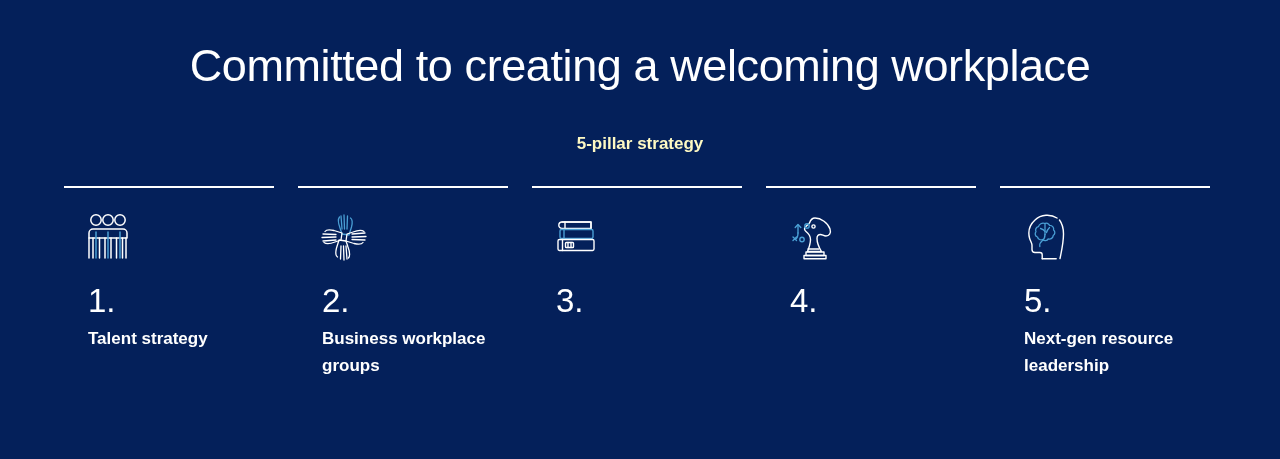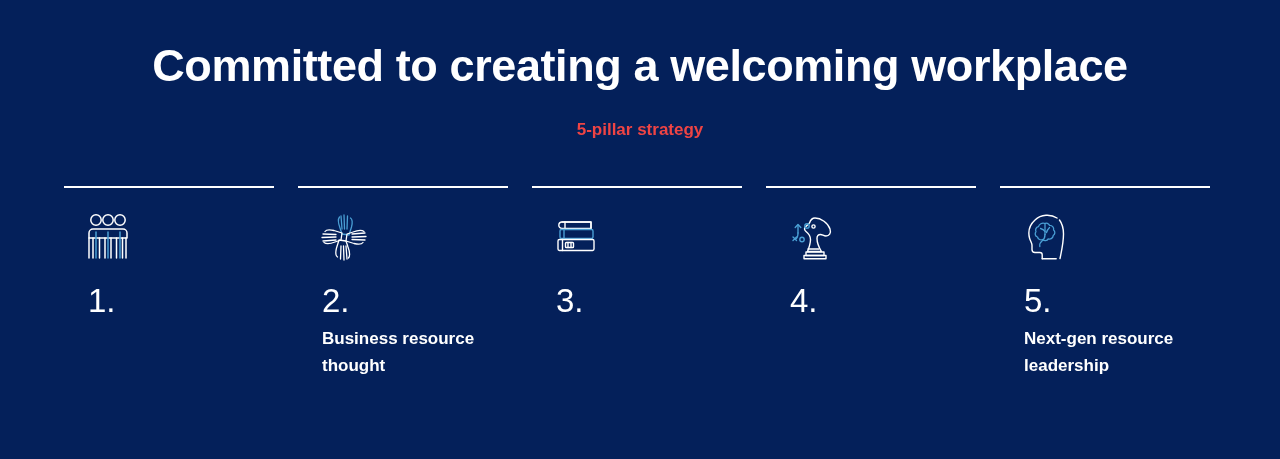--- a/index.html
+++ b/index.html
@@ -25,35 +25,35 @@
   }
 
   
   .title {
     position:absolute;
     top:40px;
     left:0;
     width:1280px;
     text-align:center;
     font-size:45px;
-    font-weight:bold;
+    font-weight:normal;
     letter-spacing:-0.4px;
     line-height:1.15;
     color:#ffffff;
   }
 
   .subtitle {
     position:absolute;
-    top:120px;
+    top:134px;
     left:0;
     width:1280px;
     text-align:center;
     font-size:17px;
     font-weight:bold;
-    color:#ef4444;
+    color:#fef9c3;
   }
 
   
   .pillars {
     position:absolute;
     top:186px;
     left:64px;
     width:1152px;
     display:flex;
     flex-direction:row;
@@ -123,20 +123,21 @@
           <circle cx="35" cy="8" r="5.2"></circle>
           <path d="M4 21 a4 4 0 0 1 4-4 h30 a4 4 0 0 1 4 4 v5 h-38 z"></path>
           <path d="M4 26 v20 M41 26 v20"></path>
           <g stroke="#4a9fd5">
             <path d="M11 20 v26 M23 20 v26 M35 20 v26"></path>
           </g>
           <path d="M8 26 v20 M14.5 26 v20 M20 26 v20 M26 26 v20 M31.5 26 v20 M37.5 26 v20"></path>
         </svg>
       </div>
       <div class="pillar-number">1.</div>
+      <div class="pillar-label">Talent strategy</div>
     </div>
 
     <div class="pillar">
       <div class="pillar-rule"></div>
       <div class="pillar-icon">
         <svg width="50" height="52" viewBox="0 0 50 52" fill="none" stroke="#ffffff" stroke-width="1.3" stroke-linecap="round" stroke-linejoin="round">
 
           <g stroke="#4a9fd5">
             <path d="M22 4 l1 13 M25 3 l0.5 14 M28.5 4 l-0.5 13"></path>
             <path d="M20.5 5 c-1.5 2 -1 7 0.5 11 l2 6 l7 1 l2.5 -8 c1 -4 0.5 -8 -1 -9"></path>
@@ -146,21 +147,21 @@
           <path d="M45 19.5 c-2 -1.5 -7 -1 -11 0.5 l-6 2 l-1 7 l8 2.5 c4 1 8 0.5 9 -1"></path>
 
           <path d="M28 47 l-1 -13 M25 48 l-0.5 -14 M21.5 47 l0.5 -13"></path>
           <path d="M29.5 46 c1.5 -2 1 -7 -0.5 -11 l-2 -6 l-7 -1 l-2.5 8 c-1 4 -0.5 8 1 9"></path>
 
           <path d="M4 29 l13 -1 M3 25.5 l14 -0.5 M4 22 l13 0.5"></path>
           <path d="M5 30.5 c2 1.5 7 1 11 -0.5 l6 -2 l1 -7 l-8 -2.5 c-4 -1 -8 -0.5 -9 1"></path>
         </svg>
       </div>
       <div class="pillar-number">2.</div>
-      <div class="pillar-label">Business resource thought</div>
+      <div class="pillar-label">Business workplace groups</div>
     </div>
 
     <div class="pillar">
       <div class="pillar-rule"></div>
       <div class="pillar-icon">
         <svg width="50" height="44" viewBox="0 0 50 44" fill="none" stroke="#ffffff" stroke-width="1.4" stroke-linecap="round" stroke-linejoin="round">
 
           <path d="M9 6 a3.2 3.2 0 0 0 0 6.4 h29 v-6.4 z"></path>
           <path d="M9 6 h29 v6.4"></path>
           <path d="M12 6 v6.4"></path>

